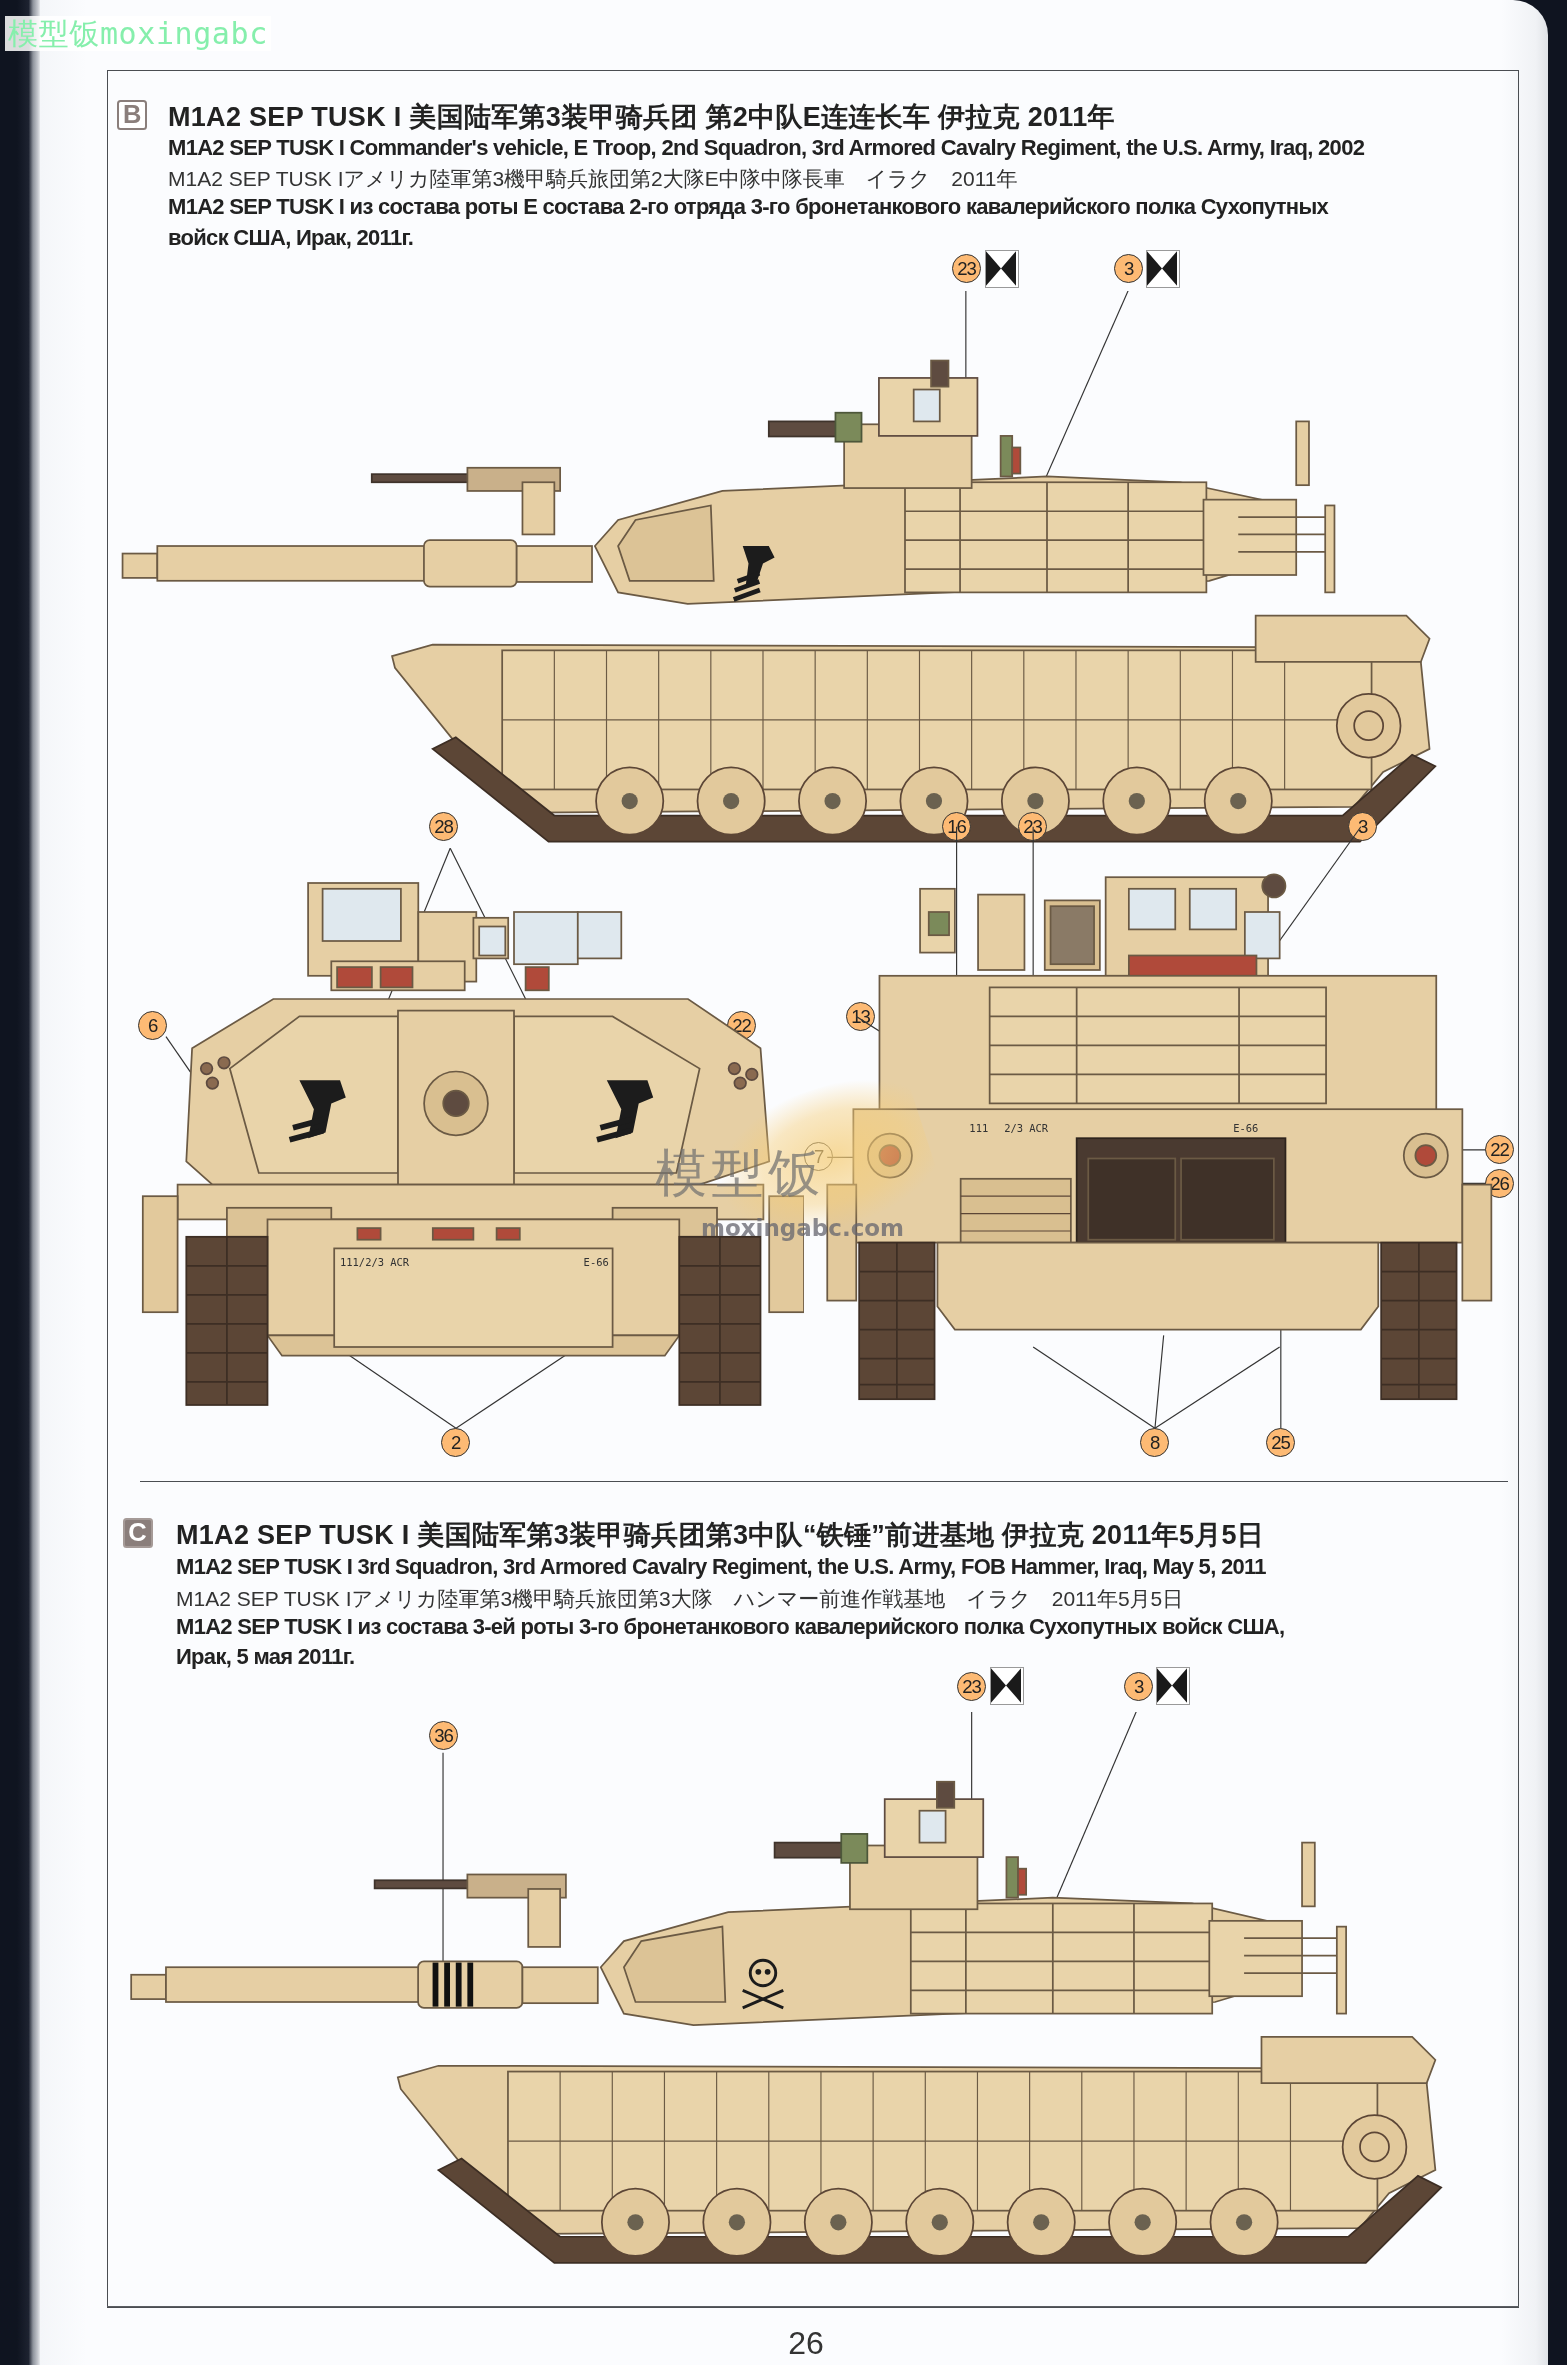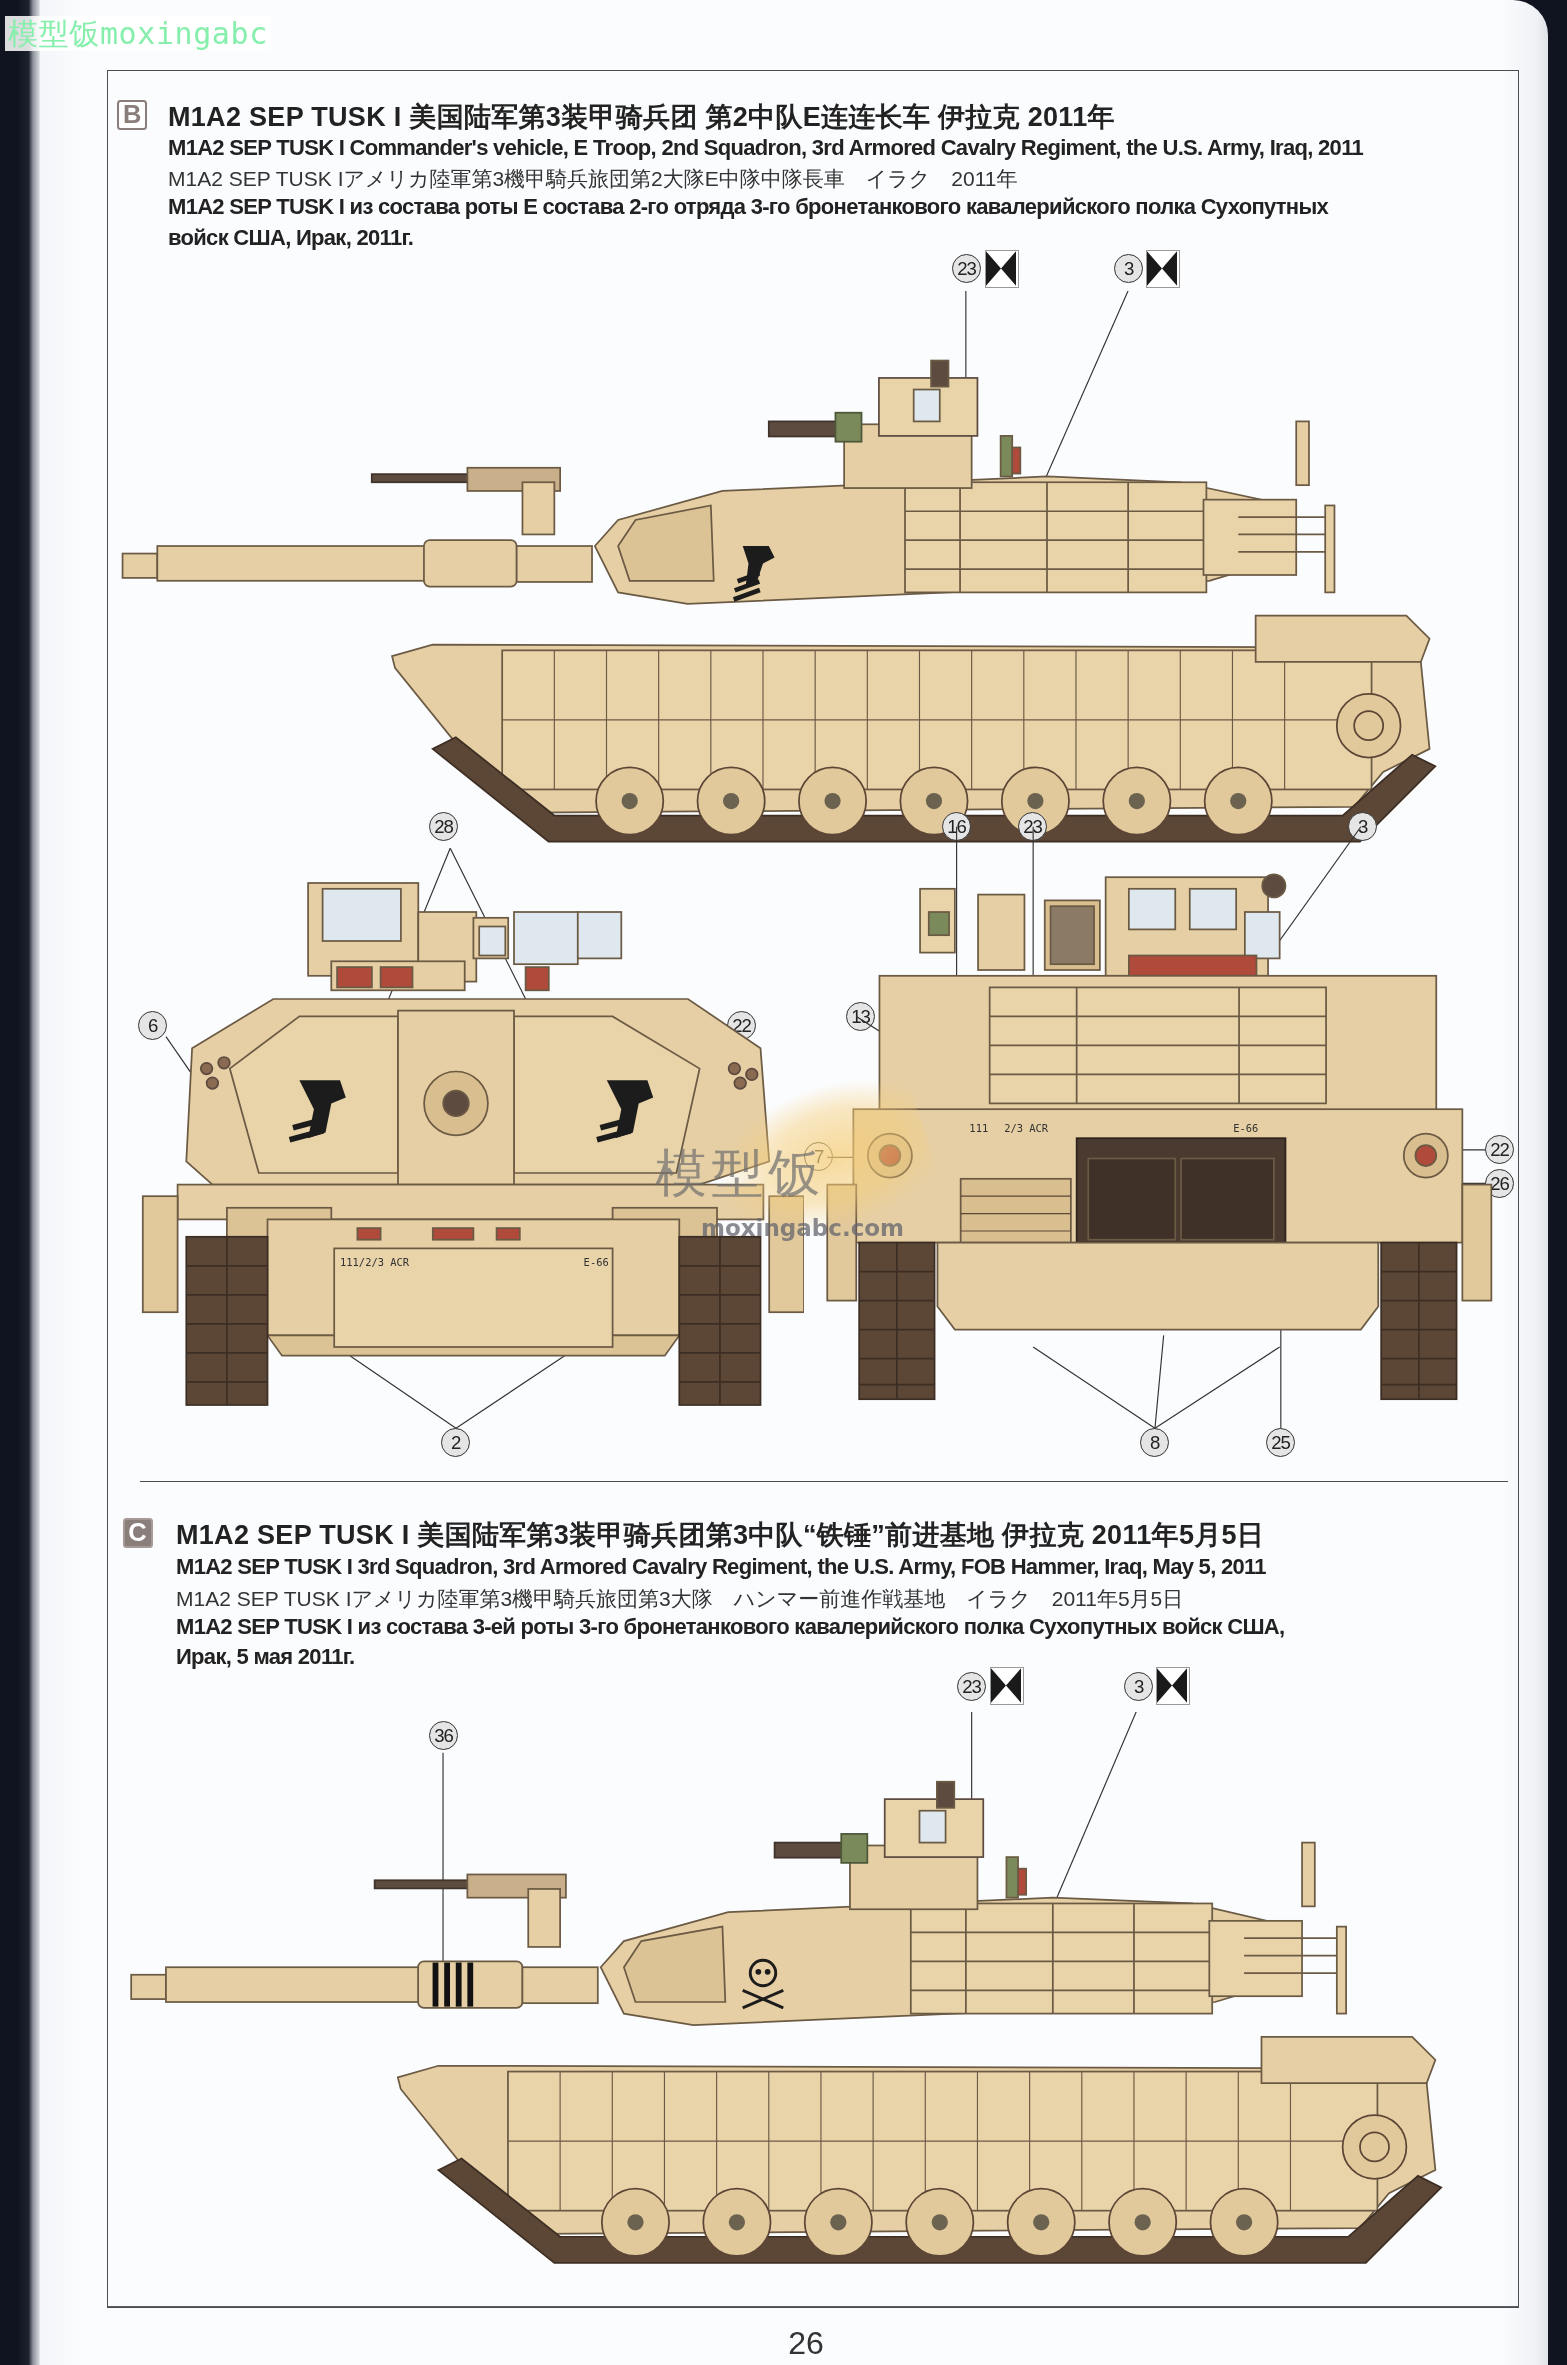--- a/index.html
+++ b/index.html
@@ -40,21 +40,21 @@
   }
   .t-zh { font-size:27px; font-weight:bold; letter-spacing:0.3px; }
   .t-en { font-size:22px; font-weight:bold; letter-spacing:-0.7px; }
   .t-ja { font-size:21px; font-weight:normal; color:#333; letter-spacing:0px; }
   .t-ru { font-size:22px; font-weight:bold; letter-spacing:-0.7px; }
   .divider {
     position:absolute; left:32px; width:1368px; height:0; border-top:1.7px solid #4a4d52;
   }
   .callout {
     position:absolute; width:29px; height:29px; border:1.7px solid #333; border-radius:50%;
-    box-sizing:border-box; background:#e5e5e5; color:#222;
+    box-sizing:border-box; background:#fdba74; color:#222;
     display:flex; align-items:center; justify-content:center;
     font-size:18.6px; letter-spacing:-1.2px; font-family:"Liberation Sans", sans-serif;
   }
   .hourglass {
     position:absolute; width:34px; height:38px; border:1.7px solid #9a9a9a; box-sizing:border-box;
     background:#fff;
   }
   .drawing { position:absolute; }
   .page-number {
     position:absolute; left:777px; top:2325px; width:58px; text-align:center;
@@ -84,21 +84,21 @@
   <div class="binding"></div>
 </div>
 
 <div class="watermark-top">模型饭moxingabc</div>
 
 <div class="frame">
 
   <div class="section" style="top:0;">
     <div class="badge outline" style="left:9.3px; top:29px;">B</div>
     <div class="title-line t-zh" style="left:60px; top:28px;">M1A2 SEP TUSK I 美国陆军第3装甲骑兵团 第2中队E连连长车 伊拉克 2011年</div>
-    <div class="title-line t-en" style="left:60px; top:64px;">M1A2 SEP TUSK I  Commander's vehicle, E Troop, 2nd Squadron, 3rd Armored Cavalry Regiment, the U.S. Army, Iraq, 2011</div>
+    <div class="title-line t-en" style="left:60px; top:64px;">M1A2 SEP TUSK I  Commander's vehicle, E Troop, 2nd Squadron, 3rd Armored Cavalry Regiment, the U.S. Army, Iraq, 2002</div>
     <div class="title-line t-ja" style="left:60px; top:94px;">M1A2 SEP TUSK Iアメリカ陸軍第3機甲騎兵旅団第2大隊E中隊中隊長車　イラク　2011年</div>
     <div class="title-line t-ru" style="left:60px; top:123px;">M1A2 SEP TUSK I из состава роты E состава 2-го отряда 3-го бронетанкового кавалерийского полка Сухопутных</div>
     <div class="title-line t-ru" style="left:60px; top:154px;">войск США, Ирак, 2011г.</div>
   </div>
 
   <div class="callout" style="left:844px; top:183px;">23</div>
   <div class="hourglass" style="left:877px; top:179px;">
     <svg width="30" height="35" viewBox="0 0 52 60">
         <polygon points="0,0 26,30 0,60" fill="#1a1a1a"></polygon>
         <polygon points="52,0 26,30 52,60" fill="#1a1a1a"></polygon>

